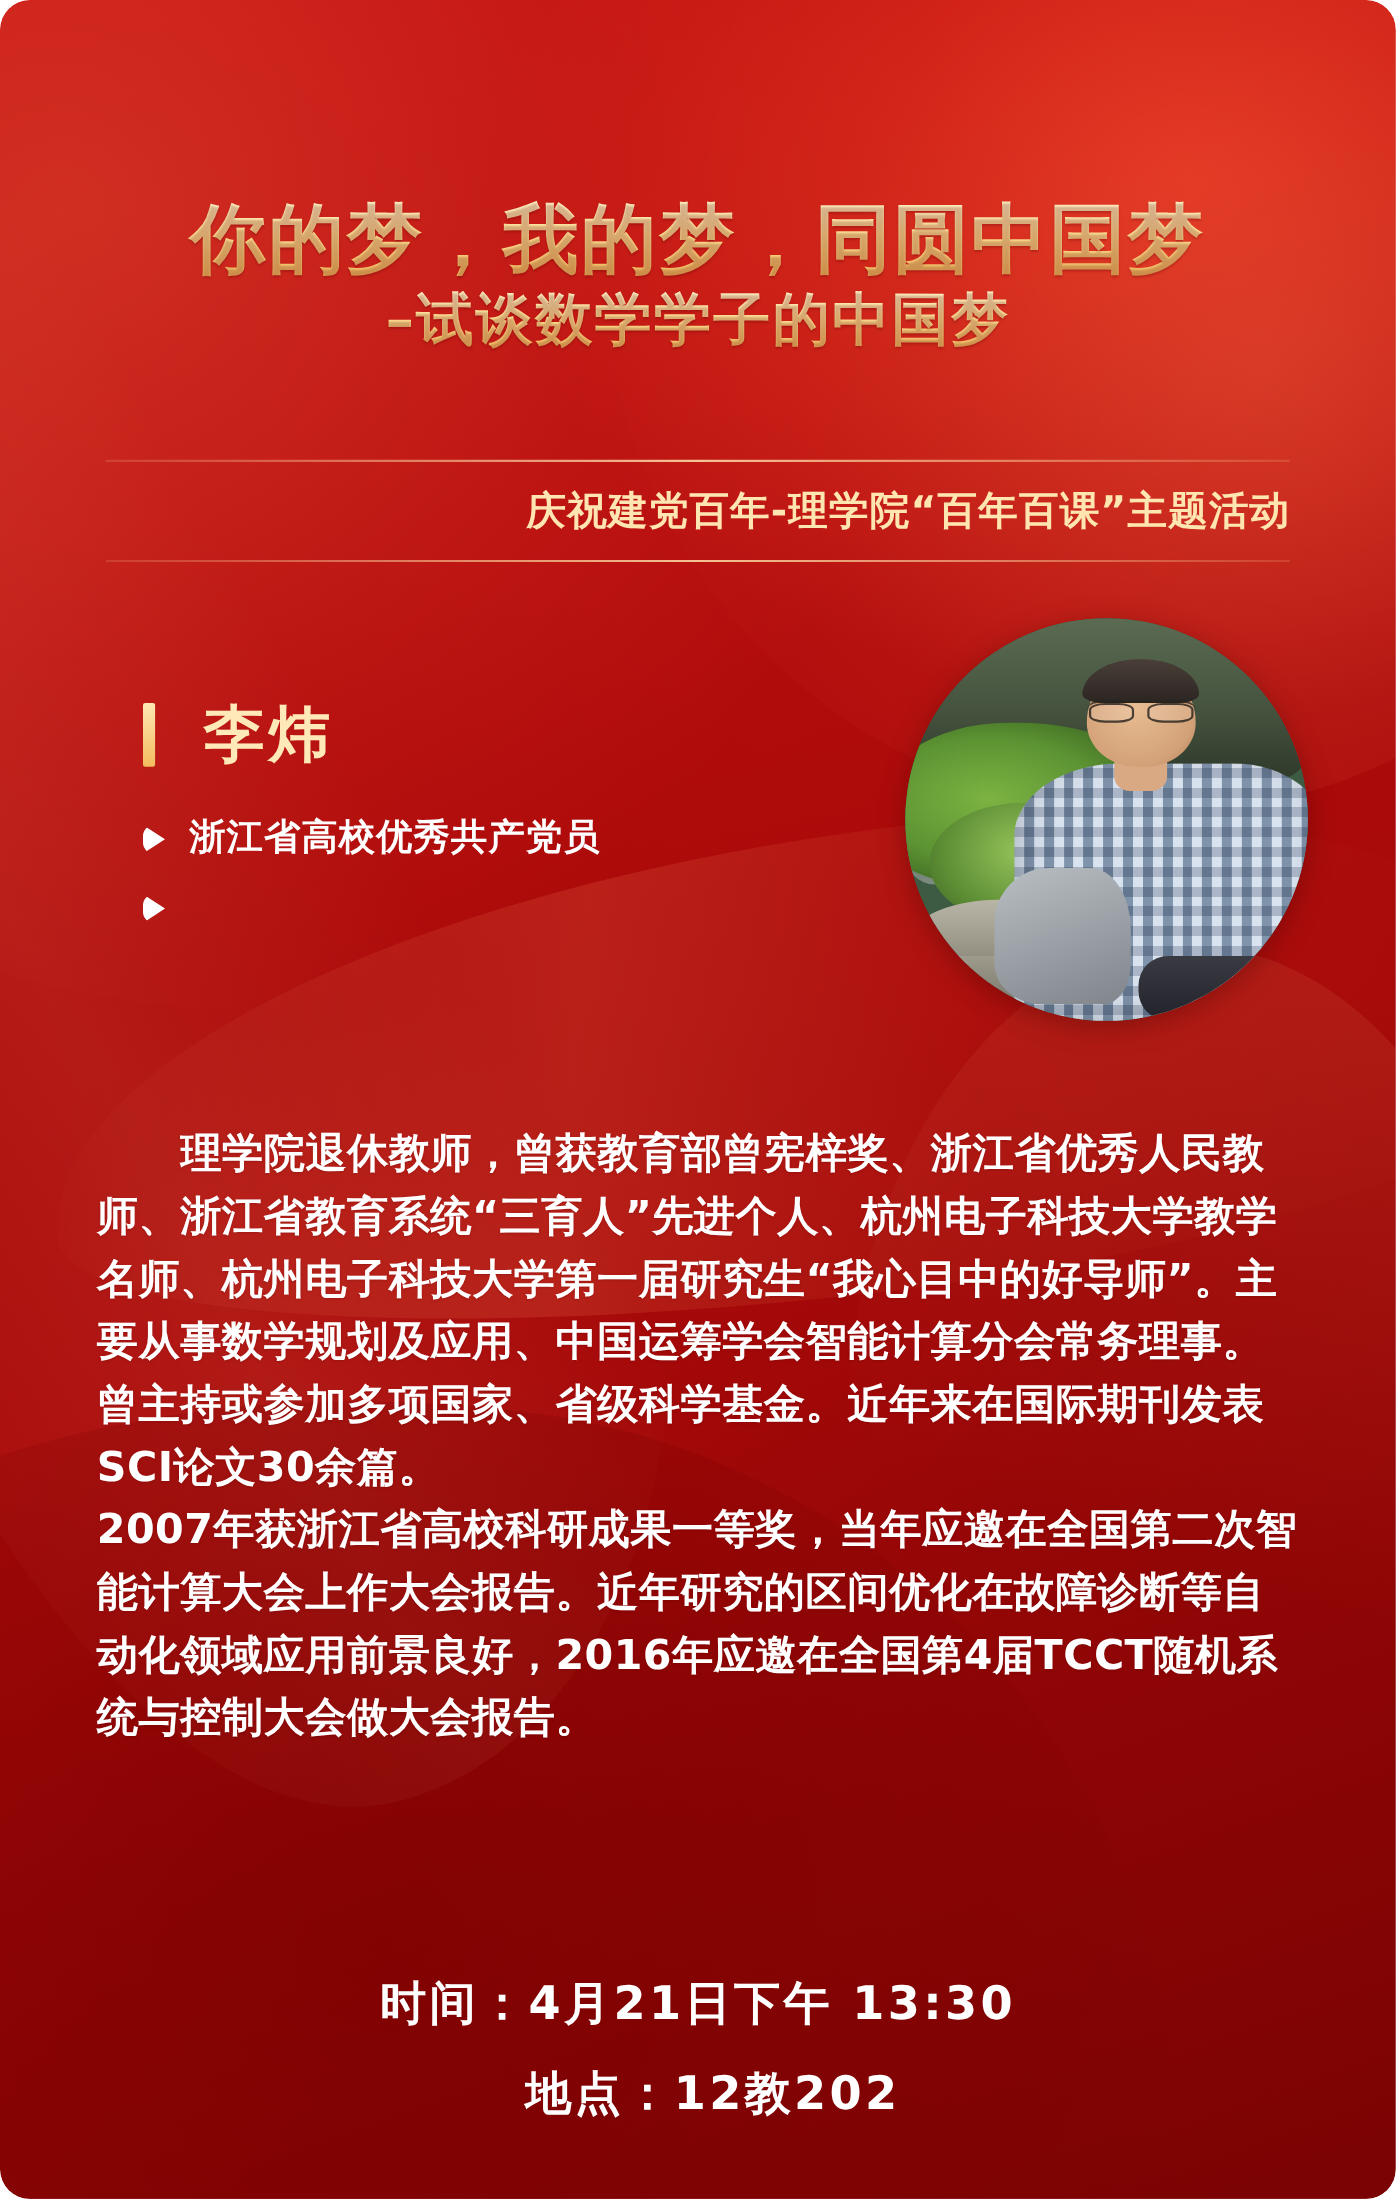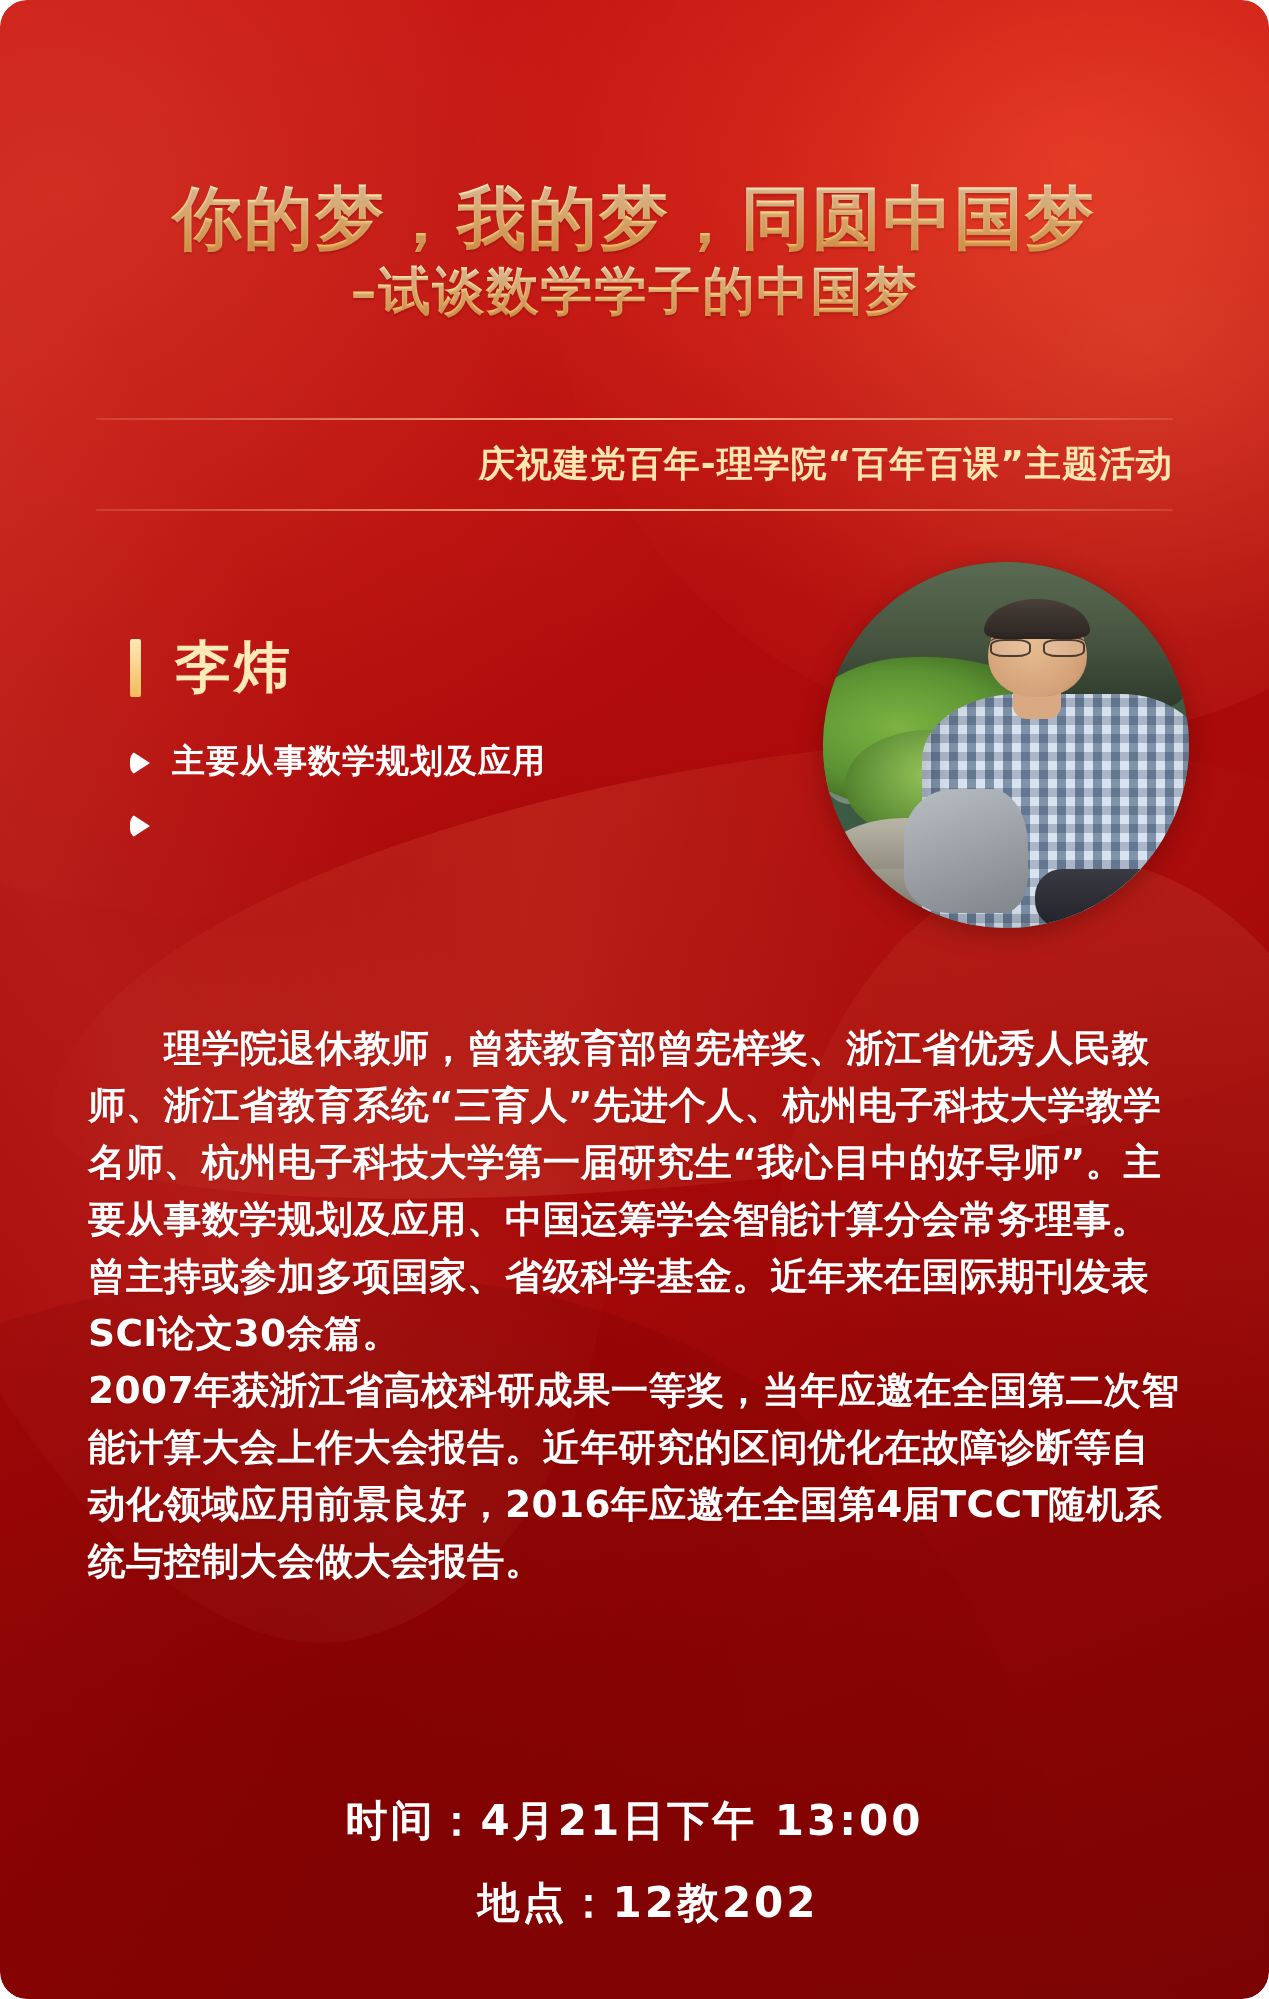--- a/index.html
+++ b/index.html
@@ -116,21 +116,21 @@
   .speaker {
     position: absolute;
     left: 130px;
     top: 630px;
     width: 620px;
     z-index: 6;
   }
   .speaker-name-row {
     display: flex;
     align-items: center;
-    gap: 34px;
+    gap: 44px;
   }
   .name-bar {
     width: 11px;
     height: 58px;
     background: linear-gradient(180deg, #ffe9b5, #f3bb5e);
     border-radius: 2px;
   }
   .speaker-name {
     font-family: "DejaVu Sans", "Liberation Sans", sans-serif;
     font-size: 56px;
@@ -334,21 +334,21 @@
   </div>
 
   <div class="speaker">
     <div class="speaker-name-row">
       <div class="name-bar"></div>
       <div class="speaker-name">李炜</div>
     </div>
     <div class="bullets">
       <div class="bullet">
         <span class="tri"></span>
-        <span class="bullet-text">主要从事数学规划及应用</span>
+        <span class="bullet-text">浙江省高校优秀共产党员</span>
       </div>
       <div class="bullet">
         <span class="tri"></span>
       </div>
     </div>
   </div>
 
   <div class="portrait">
     <div class="ph-sky"></div>
     <div class="ph-water"></div>
@@ -367,17 +367,17 @@
       <span class="ph-lens r"></span>
     </div>
   </div>
 
   <div class="bio">
     <p class="indent">理学院退休教师，曾获教育部曾宪梓奖、浙江省优秀人民教师、浙江省教育系统“三育人”先进个人、杭州电子科技大学教学名师、杭州电子科技大学第一届研究生“我心目中的好导师”。主要从事数学规划及应用、中国运筹学会智能计算分会常务理事。曾主持或参加多项国家、省级科学基金。近年来在国际期刊发表SCI论文30余篇。</p>
     <p>2007年获浙江省高校科研成果一等奖，当年应邀在全国第二次智能计算大会上作大会报告。近年研究的区间优化在故障诊断等自动化领域应用前景良好，2016年应邀在全国第4届TCCT随机系统与控制大会做大会报告。</p>
   </div>
 
   <div class="footer">
-    <div class="time">时间：4月21日下午 13:00</div>
+    <div class="time">时间：4月21日下午 13:30</div>
     <div class="place">地点：12教202</div>
   </div>
 
 </div>
 
 </body></html>

